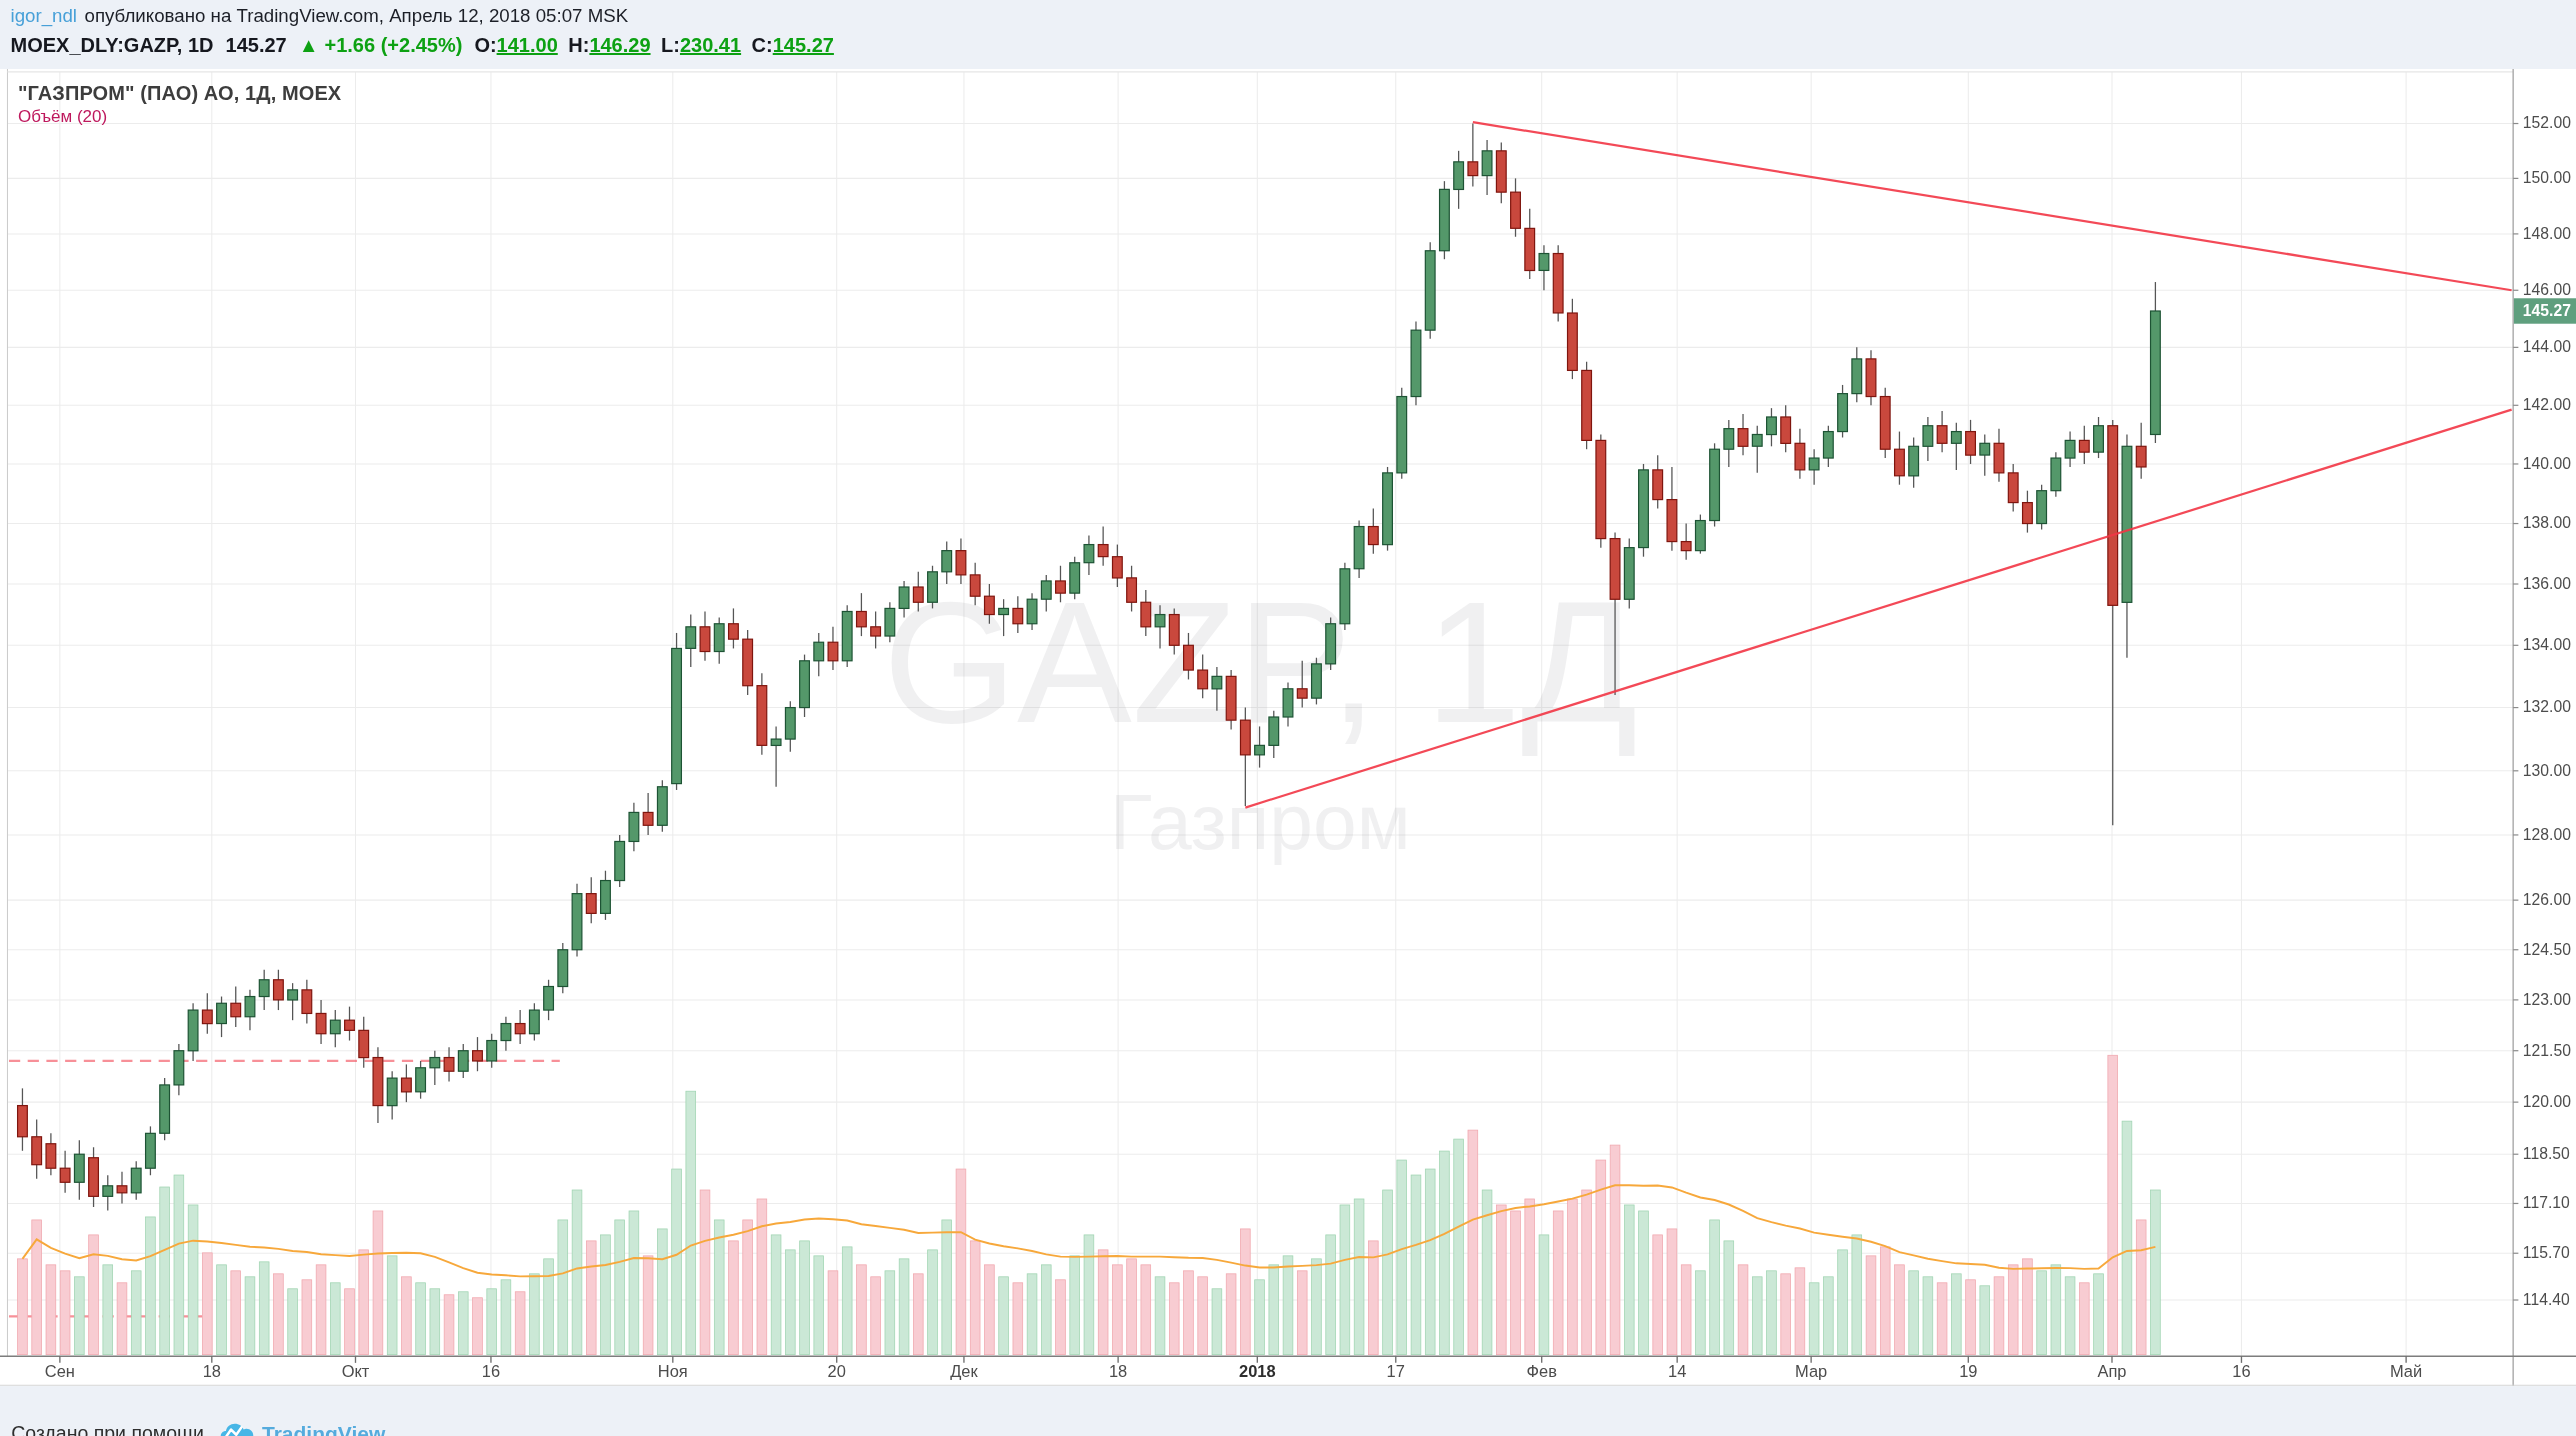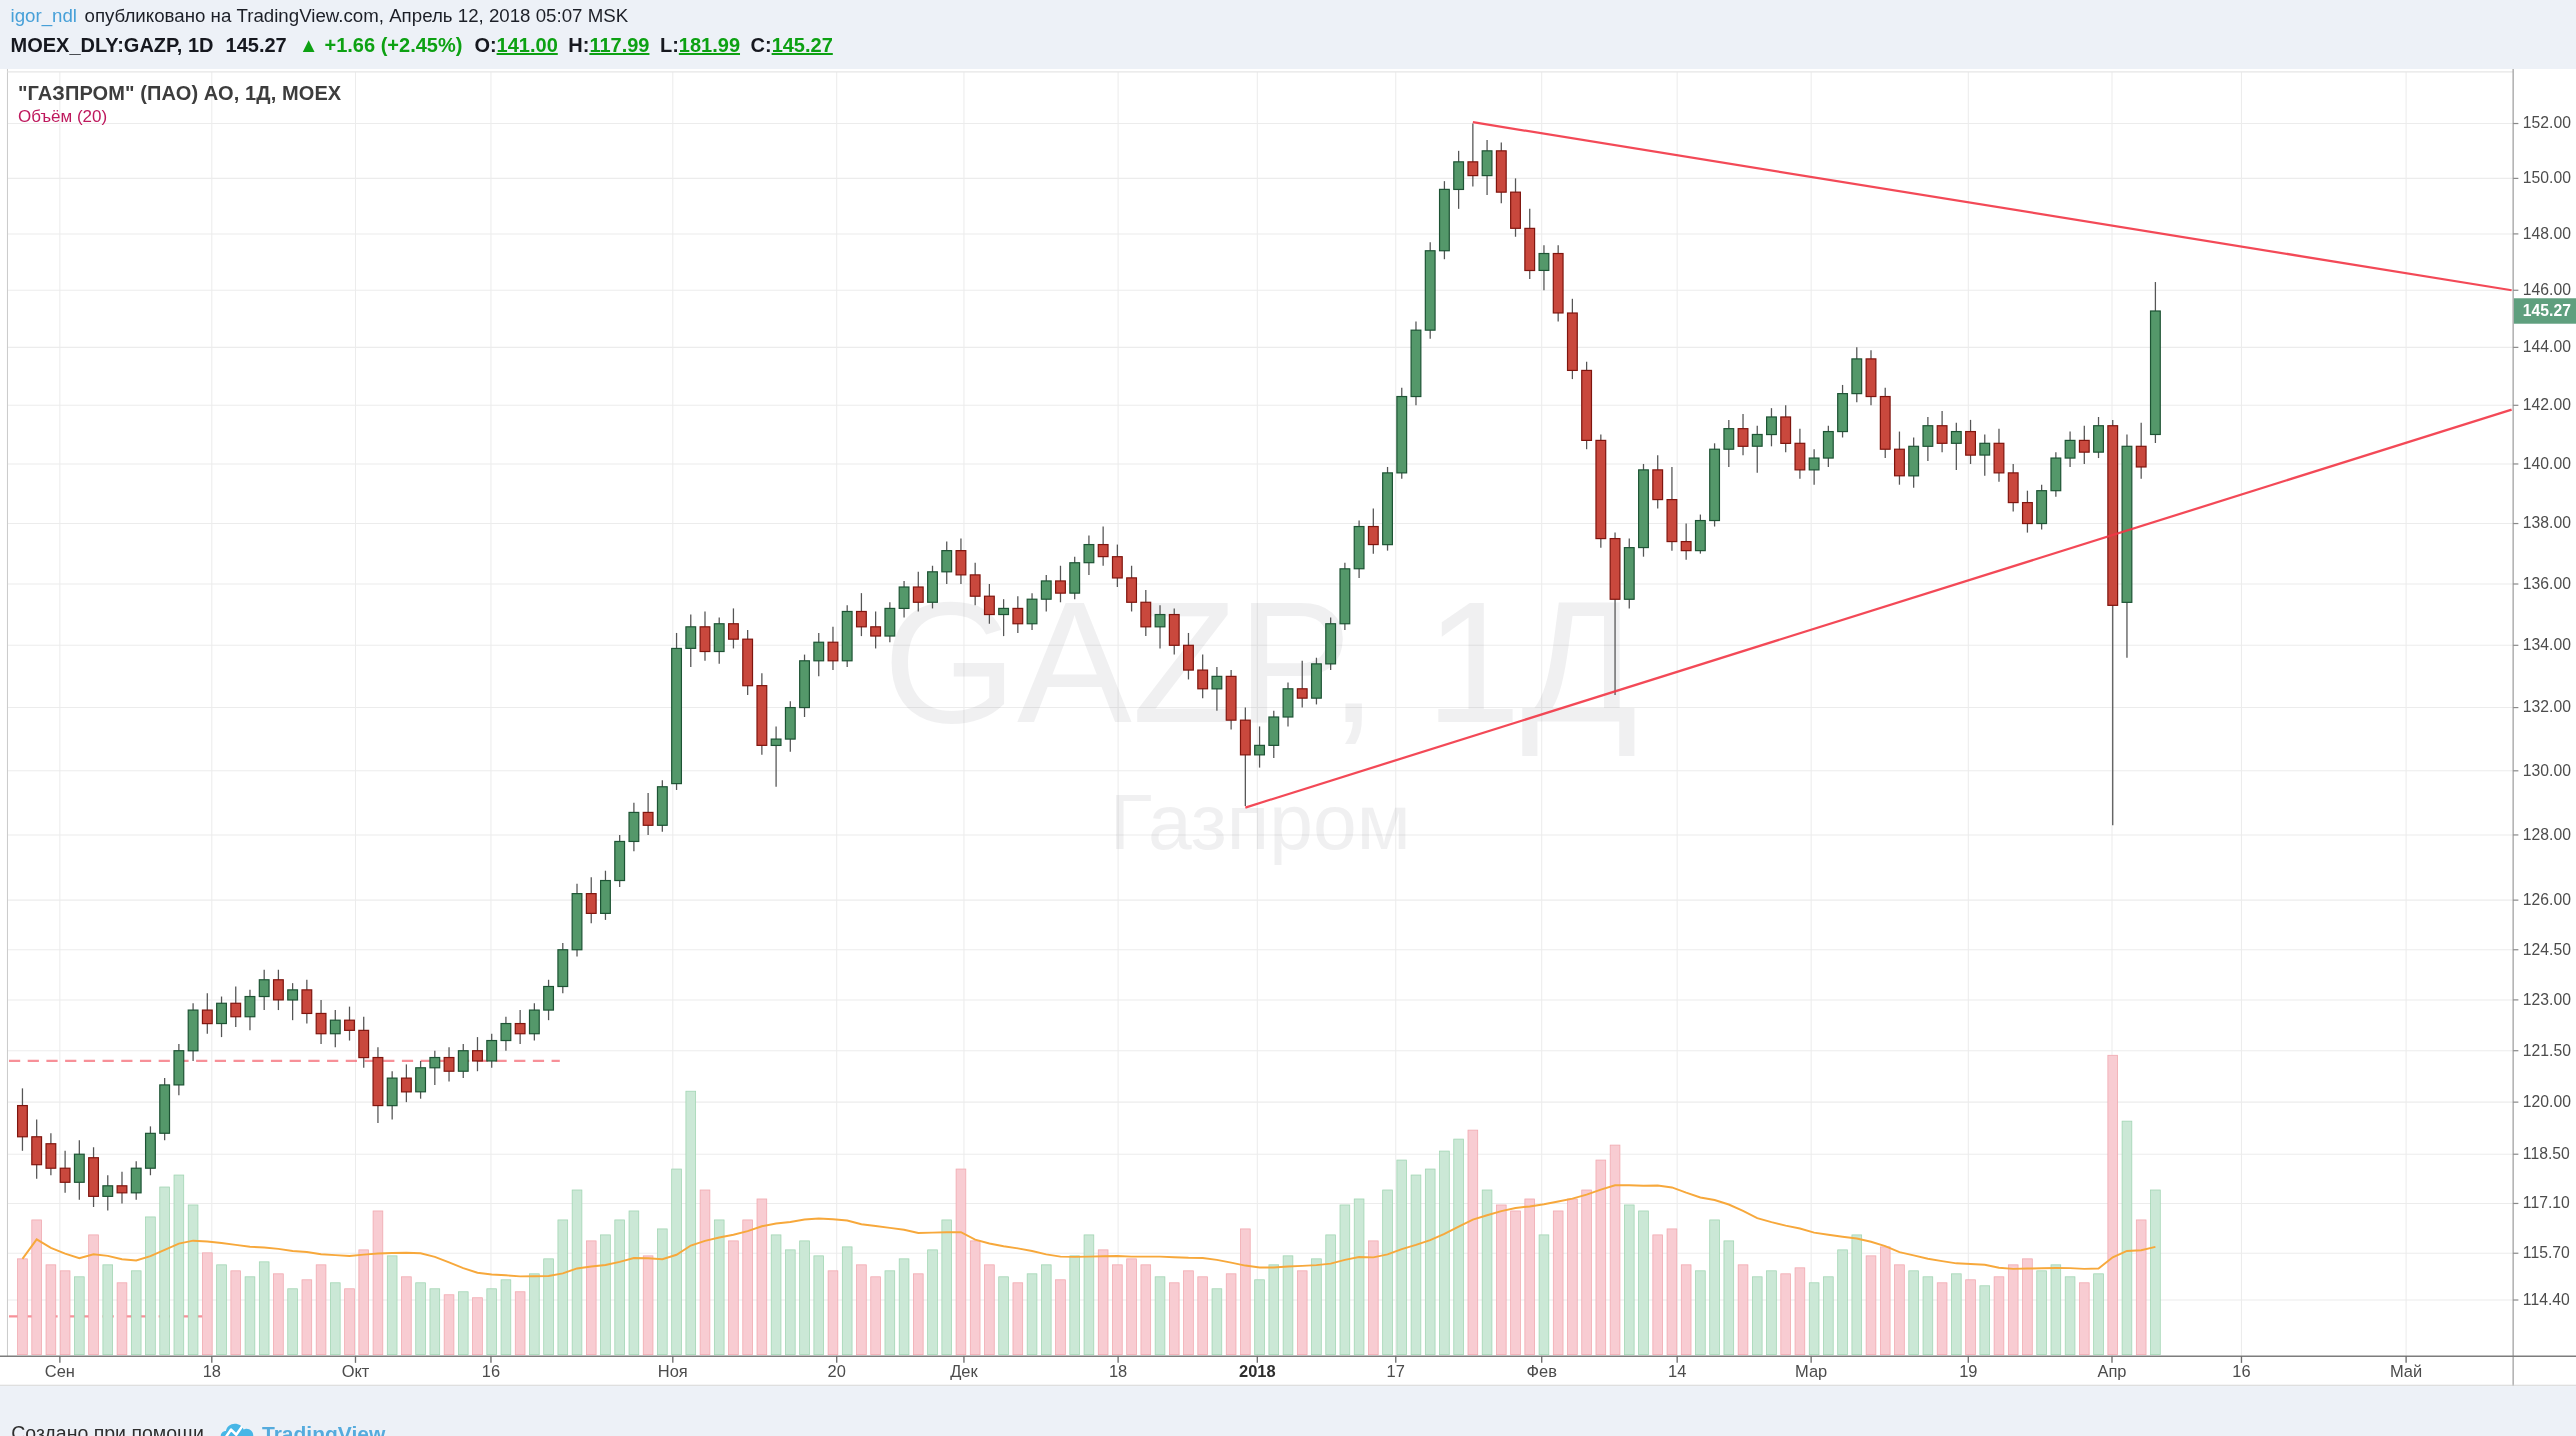--- a/index.html
+++ b/index.html
@@ -646,23 +646,23 @@
     <span class="author">igor_ndl</span><span>опубликовано на TradingView.com, Апрель 12, 2018 05:07 MSK</span>
   </div>
   <div class="row2">
     <span class="seg">MOEX_DLY:GAZP, 1D</span>
     <span class="seg">145.27</span>
     <span class="grn" style="margin-right:6px">▲</span>
     <span class="seg grn">+1.66 (+2.45%)</span>
     <span class="lbl">O:</span>
     <span class="pair grn">141.00</span>
     <span class="lbl">H:</span>
-    <span class="pair grn">117.99</span>
+    <span class="pair grn">146.29</span>
     <span class="lbl">L:</span>
-    <span class="pair grn">181.99</span>
+    <span class="pair grn">230.41</span>
     <span class="lbl">C:</span>
     <span class="pair grn">145.27</span>
   </div>
 </div>
 
 <div class="legend">
   <div class="l1">"ГАЗПРОМ" (ПАО) АО, 1Д, MOEX</div>
   <div class="l2">Объём (20)</div>
 </div>
 

